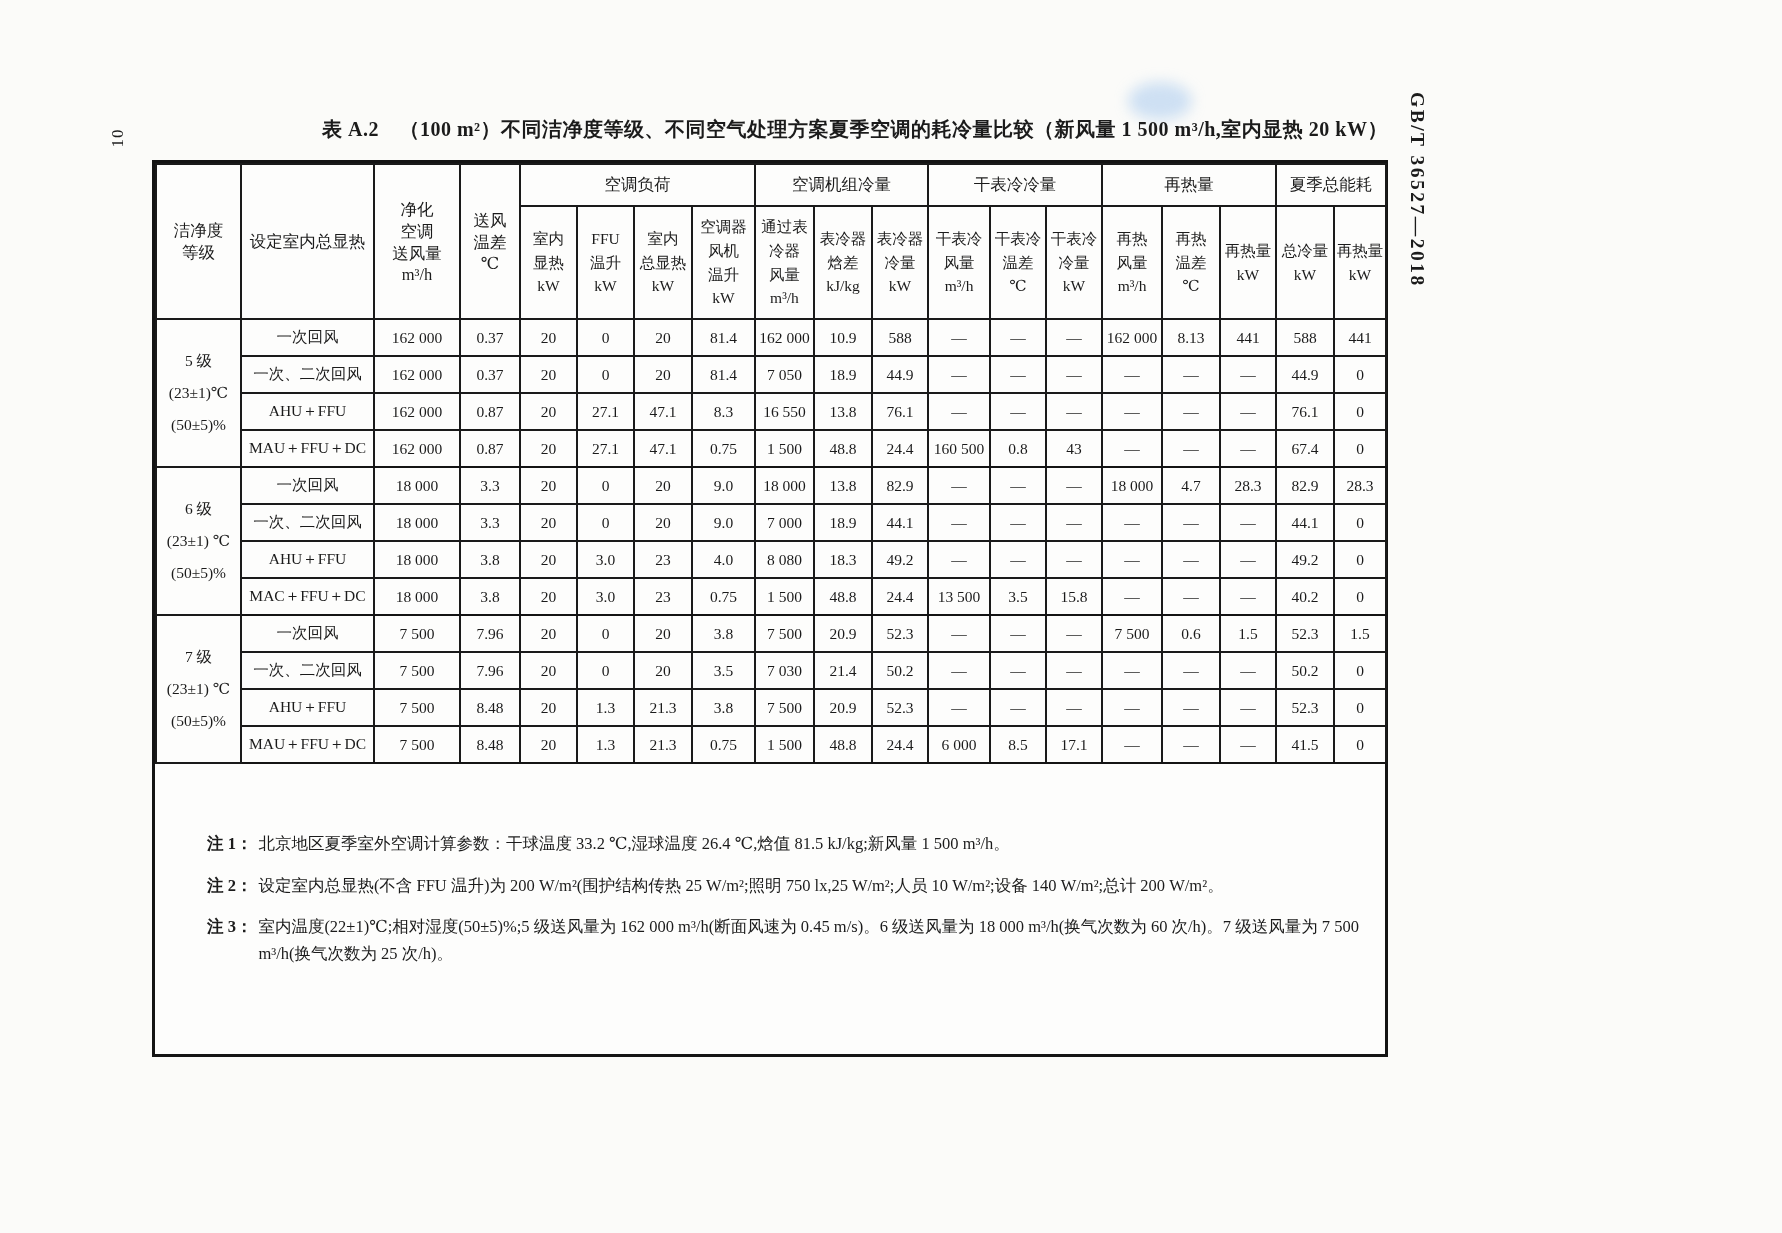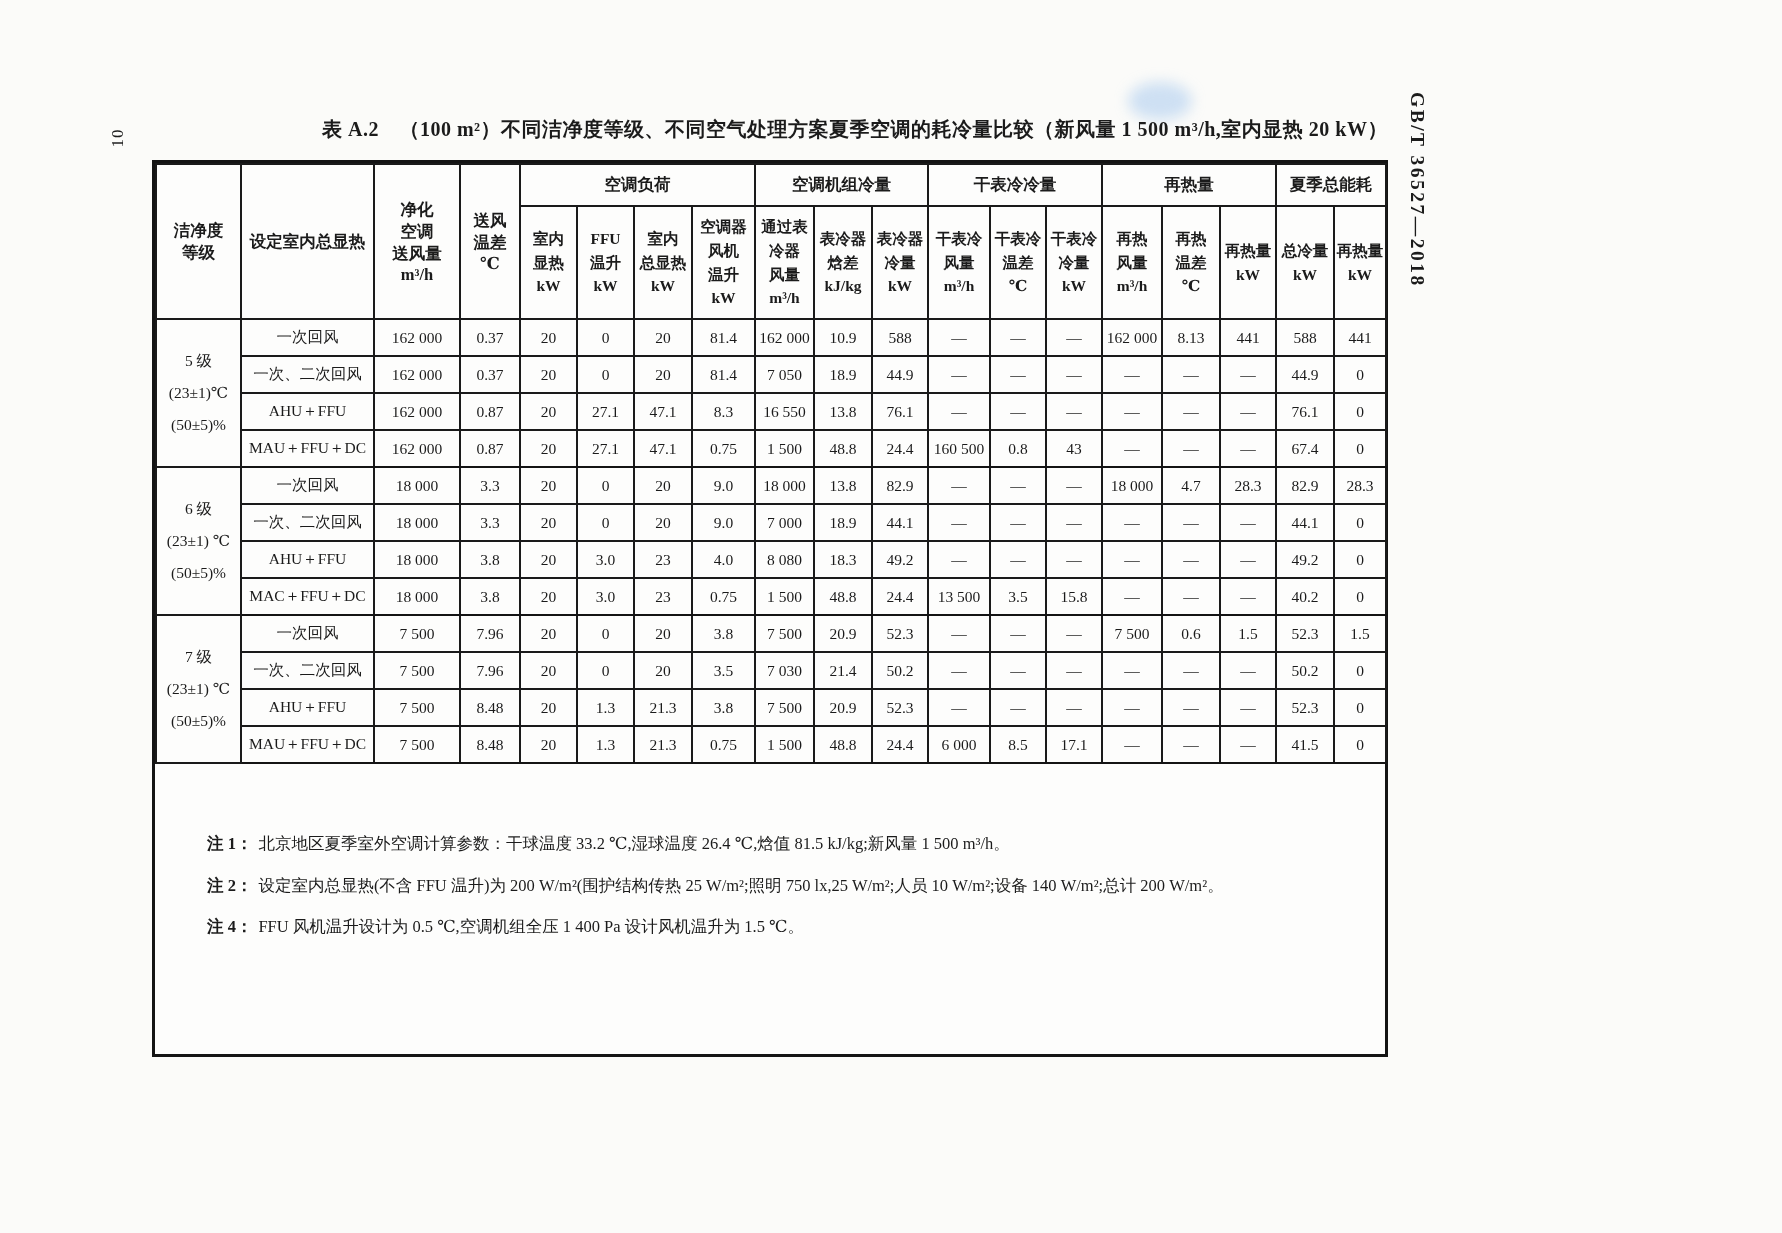--- a/index.html
+++ b/index.html
@@ -39,21 +39,21 @@
   }
   table.data-table {
     width:100%; border-collapse:collapse; table-layout:fixed;
   }
   .data-table th, .data-table td {
     border:2px solid #1a1a1a;
     text-align:center; vertical-align:middle;
     white-space:pre-line;
     padding:1px 1px;
   }
-  .data-table thead th { font-weight:bold; }
+  .data-table thead th { font-weight:normal; }
   .data-table tr.group-row th { height:42px; font-size:16.5px; }
   .data-table tr.sub-row th { height:113px; font-size:15.5px; line-height:1.52; }
   .data-table thead { border-bottom:2.5px solid #141414; }
   .data-table tbody td { height:37px; font-size:15.5px; }
   .data-table tbody tr.group-end td { border-bottom:2.5px solid #141414; }
   .level-cell { font-size:15.5px; line-height:2.05; }
   .scheme-cell { font-size:16px;border-radius:11px; }
   .notes {
     padding:26px 18px 0 52px;
     font-size:16.5px;
@@ -418,17 +418,17 @@
   <div class="notes">
       <div class="note">
         <span class="note-label">注 1：</span>
         <span class="note-text">北京地区夏季室外空调计算参数：干球温度 33.2 ℃,湿球温度 26.4 ℃,焓值 81.5 kJ/kg;新风量 1 500 m³/h。</span>
       </div>
       <div class="note">
         <span class="note-label">注 2：</span>
         <span class="note-text">设定室内总显热(不含 FFU 温升)为 200 W/m²(围护结构传热 25 W/m²;照明 750 lx,25 W/m²;人员 10 W/m²;设备 140 W/m²;总计 200 W/m²。</span>
       </div>
       <div class="note">
-        <span class="note-label">注 4：</span>
-        <span class="note-text">FFU 风机温升设计为 0.5 ℃,空调机组全压 1 400 Pa 设计风机温升为 1.5 ℃。</span>
+        <span class="note-label">注 3：</span>
+        <span class="note-text">室内温度(22±1)℃;相对湿度(50±5)%;5 级送风量为 162 000 m³/h(断面风速为 0.45 m/s)。6 级送风量为 18 000 m³/h(换气次数为 60 次/h)。7 级送风量为 7 500 m³/h(换气次数为 25 次/h)。</span>
       </div>
     </div>
 </div>
 
 </body></html>

